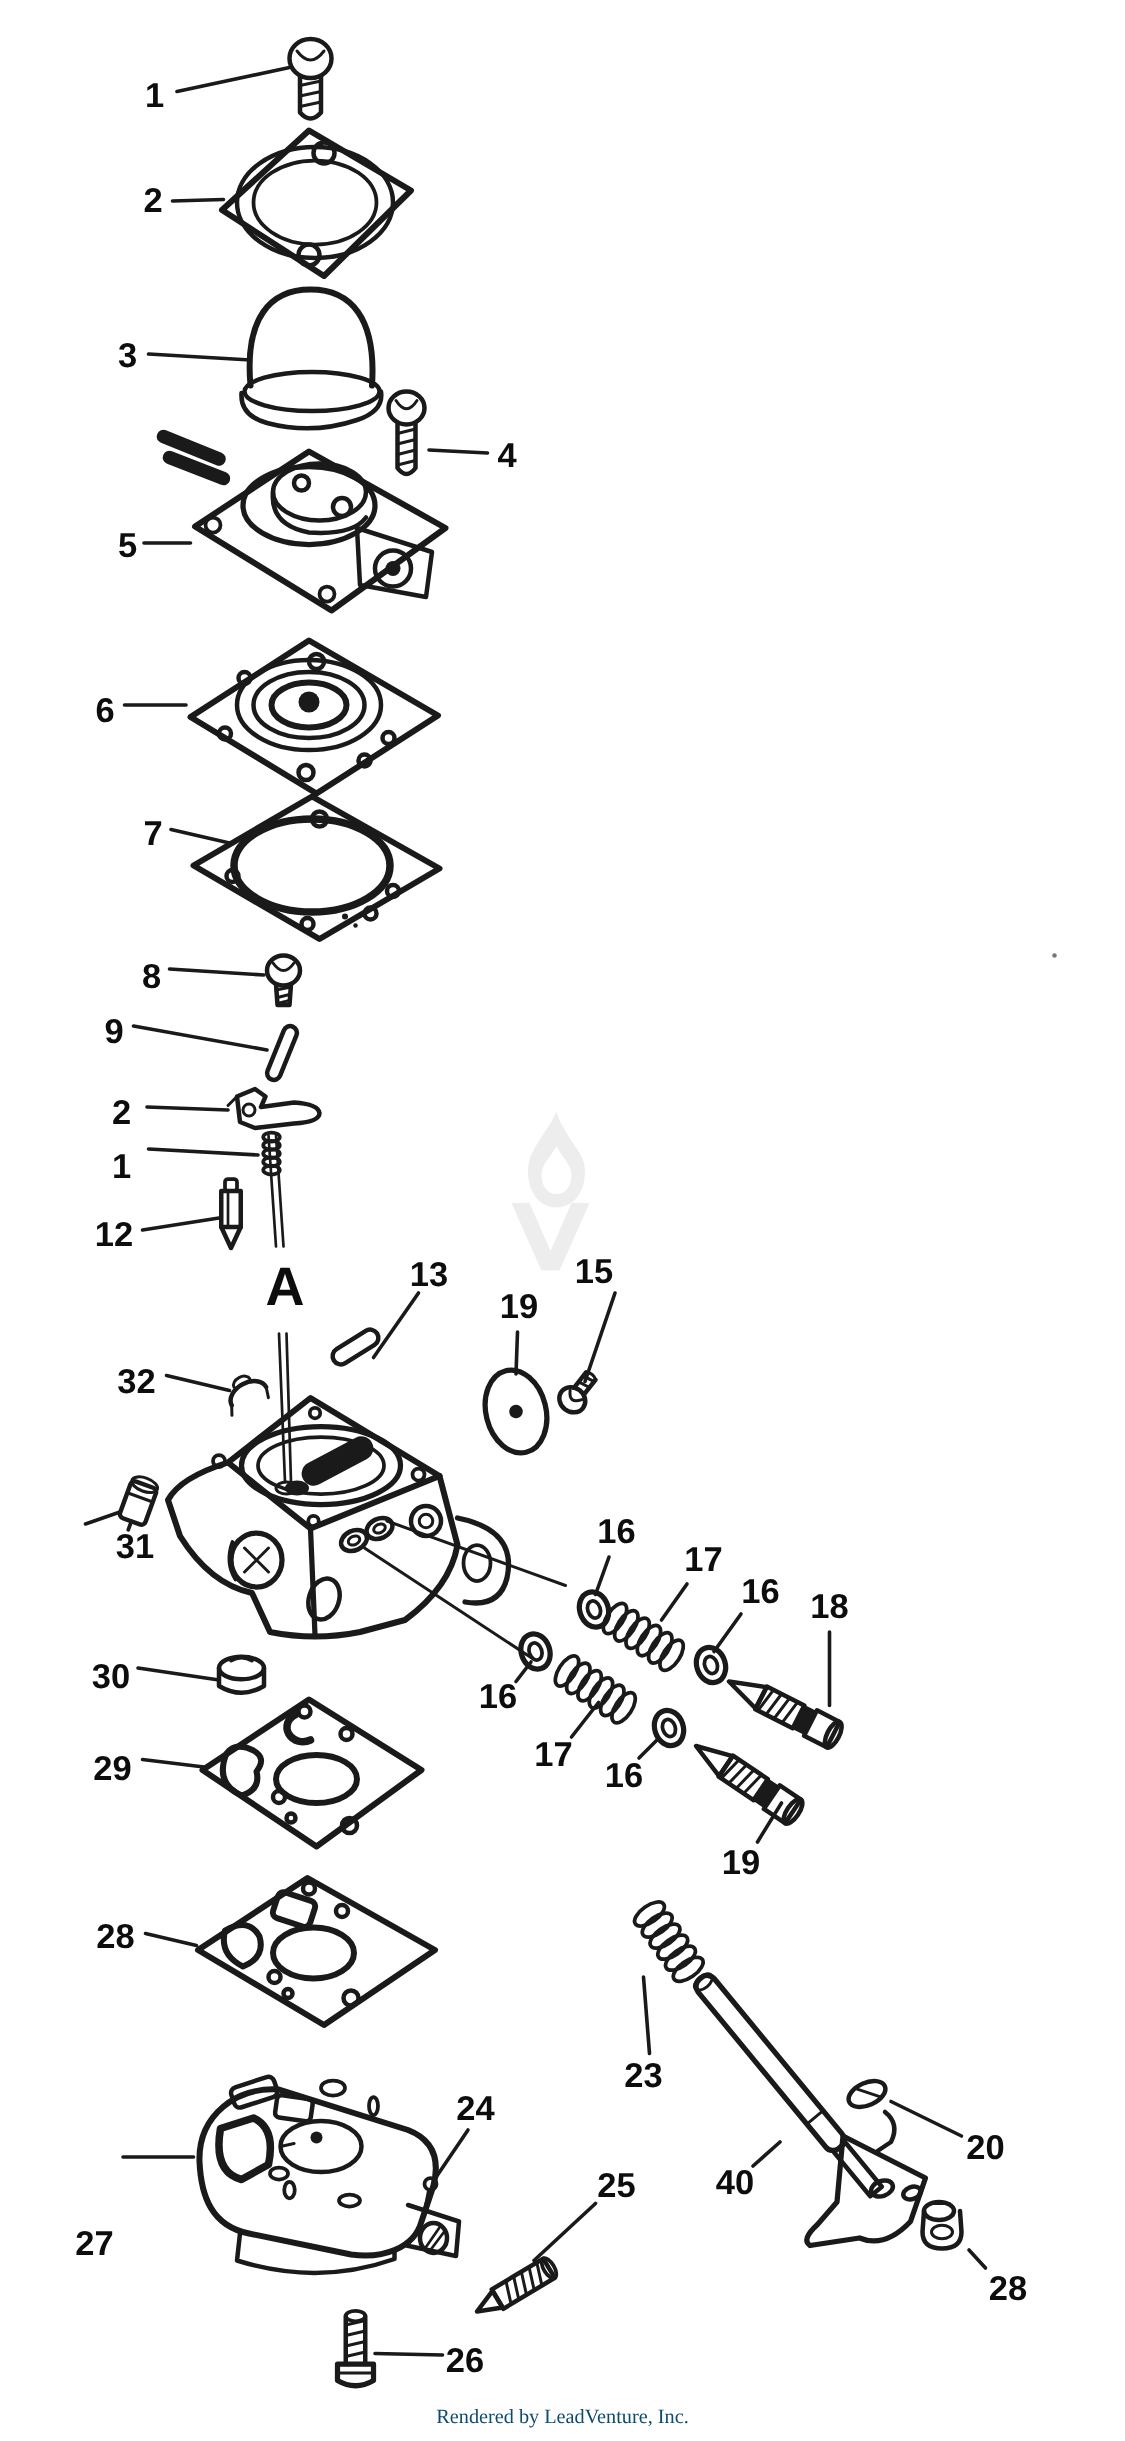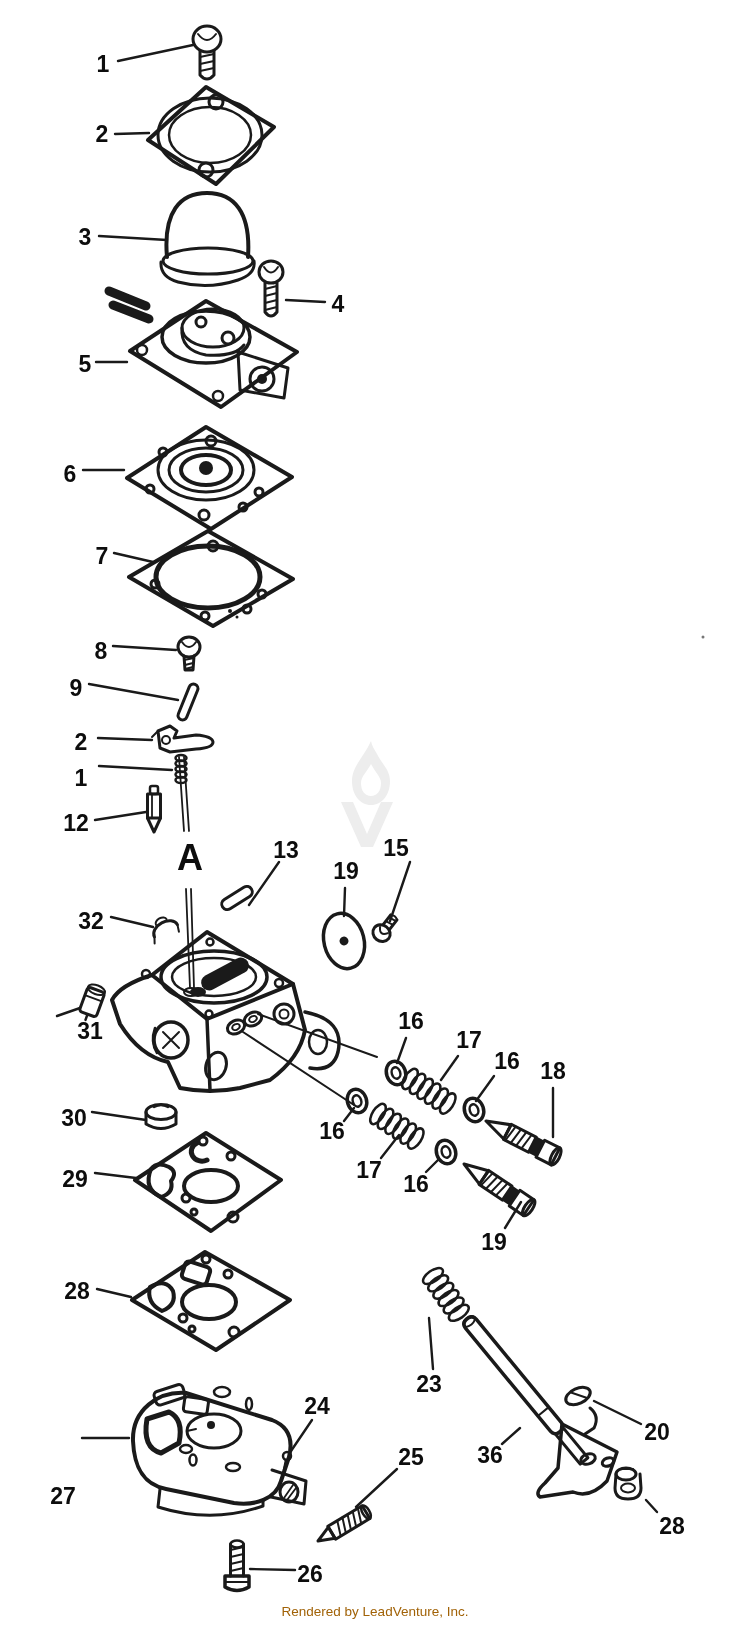--- a/index.html
+++ b/index.html
@@ -17,21 +17,21 @@
   #leaders line{stroke:#1a1a1a;stroke-width:2.4;stroke-linecap:round;}
   .wm{position:absolute;left:0;top:0;}
   .wm *{stroke:none;fill:#ededed;}
   .wm-text{position:absolute;left:370px;top:849px;transform:translate(-50%,-50%);
            font-weight:bold;font-size:27px;letter-spacing:11px;color:#e7e7e7;white-space:nowrap;}
   .callout{position:absolute;transform:translate(-50%,-50%);
            font-weight:bold;font-size:23px;color:#0d0d0d;line-height:1;}
   .assembly-letter{position:absolute;left:190px;top:858px;transform:translate(-50%,-50%);
            font-weight:bold;font-size:36px;color:#0d0d0d;}
   .footer{position:absolute;left:375px;top:1611px;transform:translate(-50%,-50%);
-           font-size:13.5px;color:#a16207;white-space:nowrap;}
+           font-size:13.5px;color:#0c4a6e;white-space:nowrap;font-family:Liberation Serif, serif;}
 </style>
 </head>
 <body>
 
 <div class="canvas">
 
   <svg class="wm" width="750" height="1627" viewBox="0 0 750 1627">
     <path fill-rule="evenodd" d="M371,741 C364,757 352,766 352,781 C352,795 360,805 371,805
       C382,805 390,795 390,781 C390,770 382,764 377,754 C374,749 372,746 371,741 Z
       M371,764 C367,772 361,776 361,783 C361,791 365,796 371,796
@@ -418,21 +418,21 @@
       <div class="callout" style="left: 411px; top: 1021px;">16</div>
       <div class="callout" style="left: 469px; top: 1040px;">17</div>
       <div class="callout" style="left: 507px; top: 1061px;">16</div>
       <div class="callout" style="left: 553px; top: 1071px;">18</div>
       <div class="callout" style="left: 332px; top: 1131px;">16</div>
       <div class="callout" style="left: 369px; top: 1170px;">17</div>
       <div class="callout" style="left: 416px; top: 1184px;">16</div>
       <div class="callout" style="left: 494px; top: 1242px;">19</div>
       <div class="callout" style="left: 657px; top: 1432px;">20</div>
       <div class="callout" style="left: 672px; top: 1526px;">28</div>
-      <div class="callout" style="left: 490px; top: 1455px;">36</div>
+      <div class="callout" style="left: 490px; top: 1455px;">40</div>
       <div class="callout" style="left: 429px; top: 1384px;">23</div>
       <div class="callout" style="left: 317px; top: 1406px;">24</div>
       <div class="callout" style="left: 411px; top: 1457px;">25</div>
       <div class="callout" style="left: 310px; top: 1574px;">26</div>
       <div class="callout" style="left: 63px; top: 1465px; margin-top: 31px;">27</div>
       <div class="callout" style="left: 77px; top: 1291px;">28</div>
       <div class="callout" style="left: 75px; top: 1179px;">29</div>
       <div class="callout" style="left: 74px; top: 1118px;">30</div>
       <div class="callout" style="left: 43px; top: 1031px; margin-left: 47px;">31</div>
       <div class="callout" style="left: 91px; top: 921px;">32</div>

